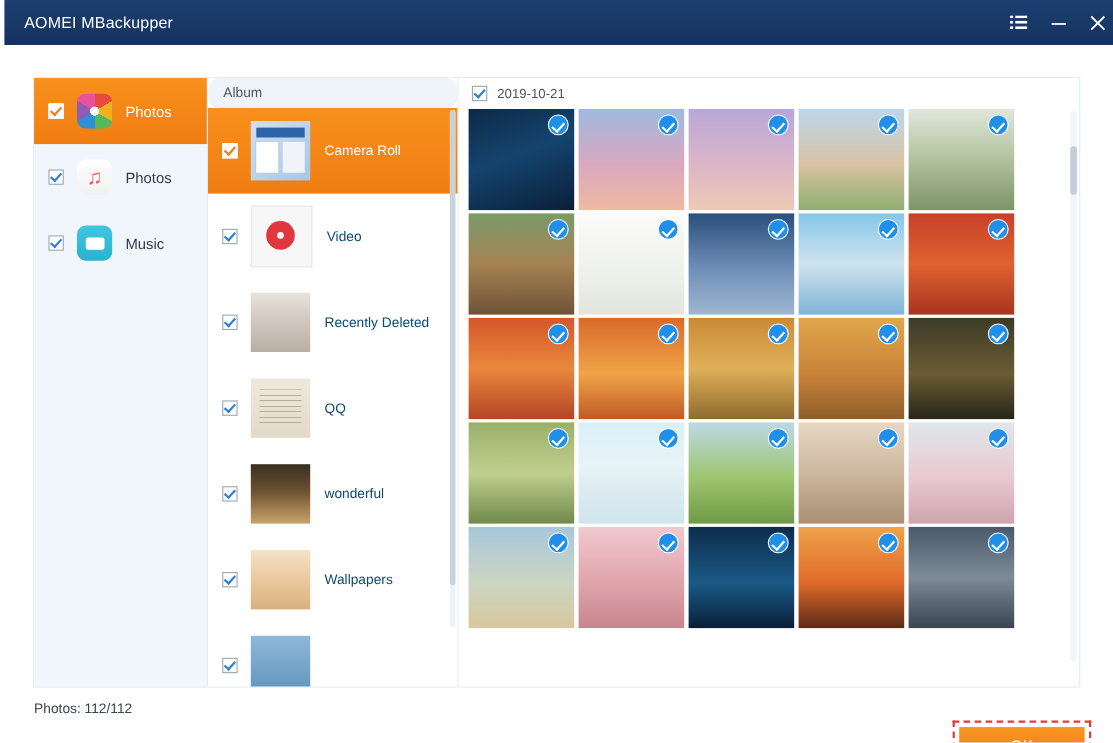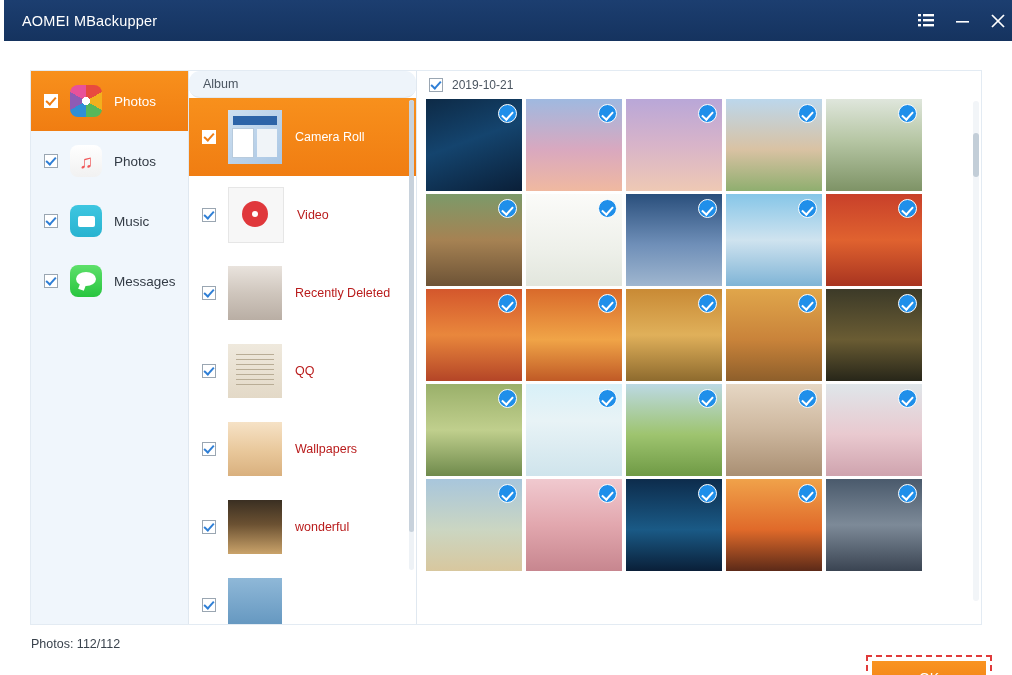--- a/index.html
+++ b/index.html
@@ -231,21 +231,21 @@
     width: 54px; height: 54px;
     margin-left: 12px;
     flex: 0 0 54px;
     position: relative;
     overflow: hidden;
     background: #dfe5ea;
   }
   .album-label {
     margin-left: 13px;
     font-size: 12.5px;
-    color: #b91c1c;
+    color: #0c4a6e;
   }
   .album.active .album-label { color: #ffffff; }
 
   .th-camera {
     background: linear-gradient(135deg, #cfe0f0 0%, #a9c6e4 100%);
   }
   .th-camera::before {
     content: "";
     position: absolute; left: 5px; top: 6px; right: 5px; height: 9px;
     background: #2d64a8;
@@ -460,25 +460,20 @@
           <span class="cat-label">Photos</span>
         </div>
 
         <div class="cat">
           <span class="chk on"></span>
           <span class="cat-icon ic-videos"></span>
           <span class="cat-label">Music</span>
         </div>
 
 
-        <div class="cat">
-          <span class="chk on"></span>
-          <span class="cat-icon ic-messages"></span>
-          <span class="cat-label">Messages</span>
-        </div>
 
       </div>
 
       <div class="albums">
         <div class="albums-head">Album</div>
         <div class="album-list">
 
           <div class="album active">
             <span class="chk on"></span>
             <span class="album-thumb th-camera"></span>
@@ -498,28 +493,28 @@
           </div>
 
           <div class="album">
             <span class="chk on"></span>
             <span class="album-thumb th-qq"></span>
             <span class="album-label">QQ</span>
           </div>
 
           <div class="album">
             <span class="chk on"></span>
+            <span class="album-thumb th-wonder"></span>
+            <span class="album-label">wonderful</span>
+          </div>
+
+          <div class="album">
+            <span class="chk on"></span>
             <span class="album-thumb th-wall"></span>
             <span class="album-label">Wallpapers</span>
-          </div>
-
-          <div class="album">
-            <span class="chk on"></span>
-            <span class="album-thumb th-wonder"></span>
-            <span class="album-label">wonderful</span>
           </div>
 
           <div class="album">
             <span class="chk on"></span>
             <span class="album-thumb th-partial"></span>
             <span class="album-label"></span>
           </div>
 
         </div>
         <div class="alb-scroll-track"></div>

